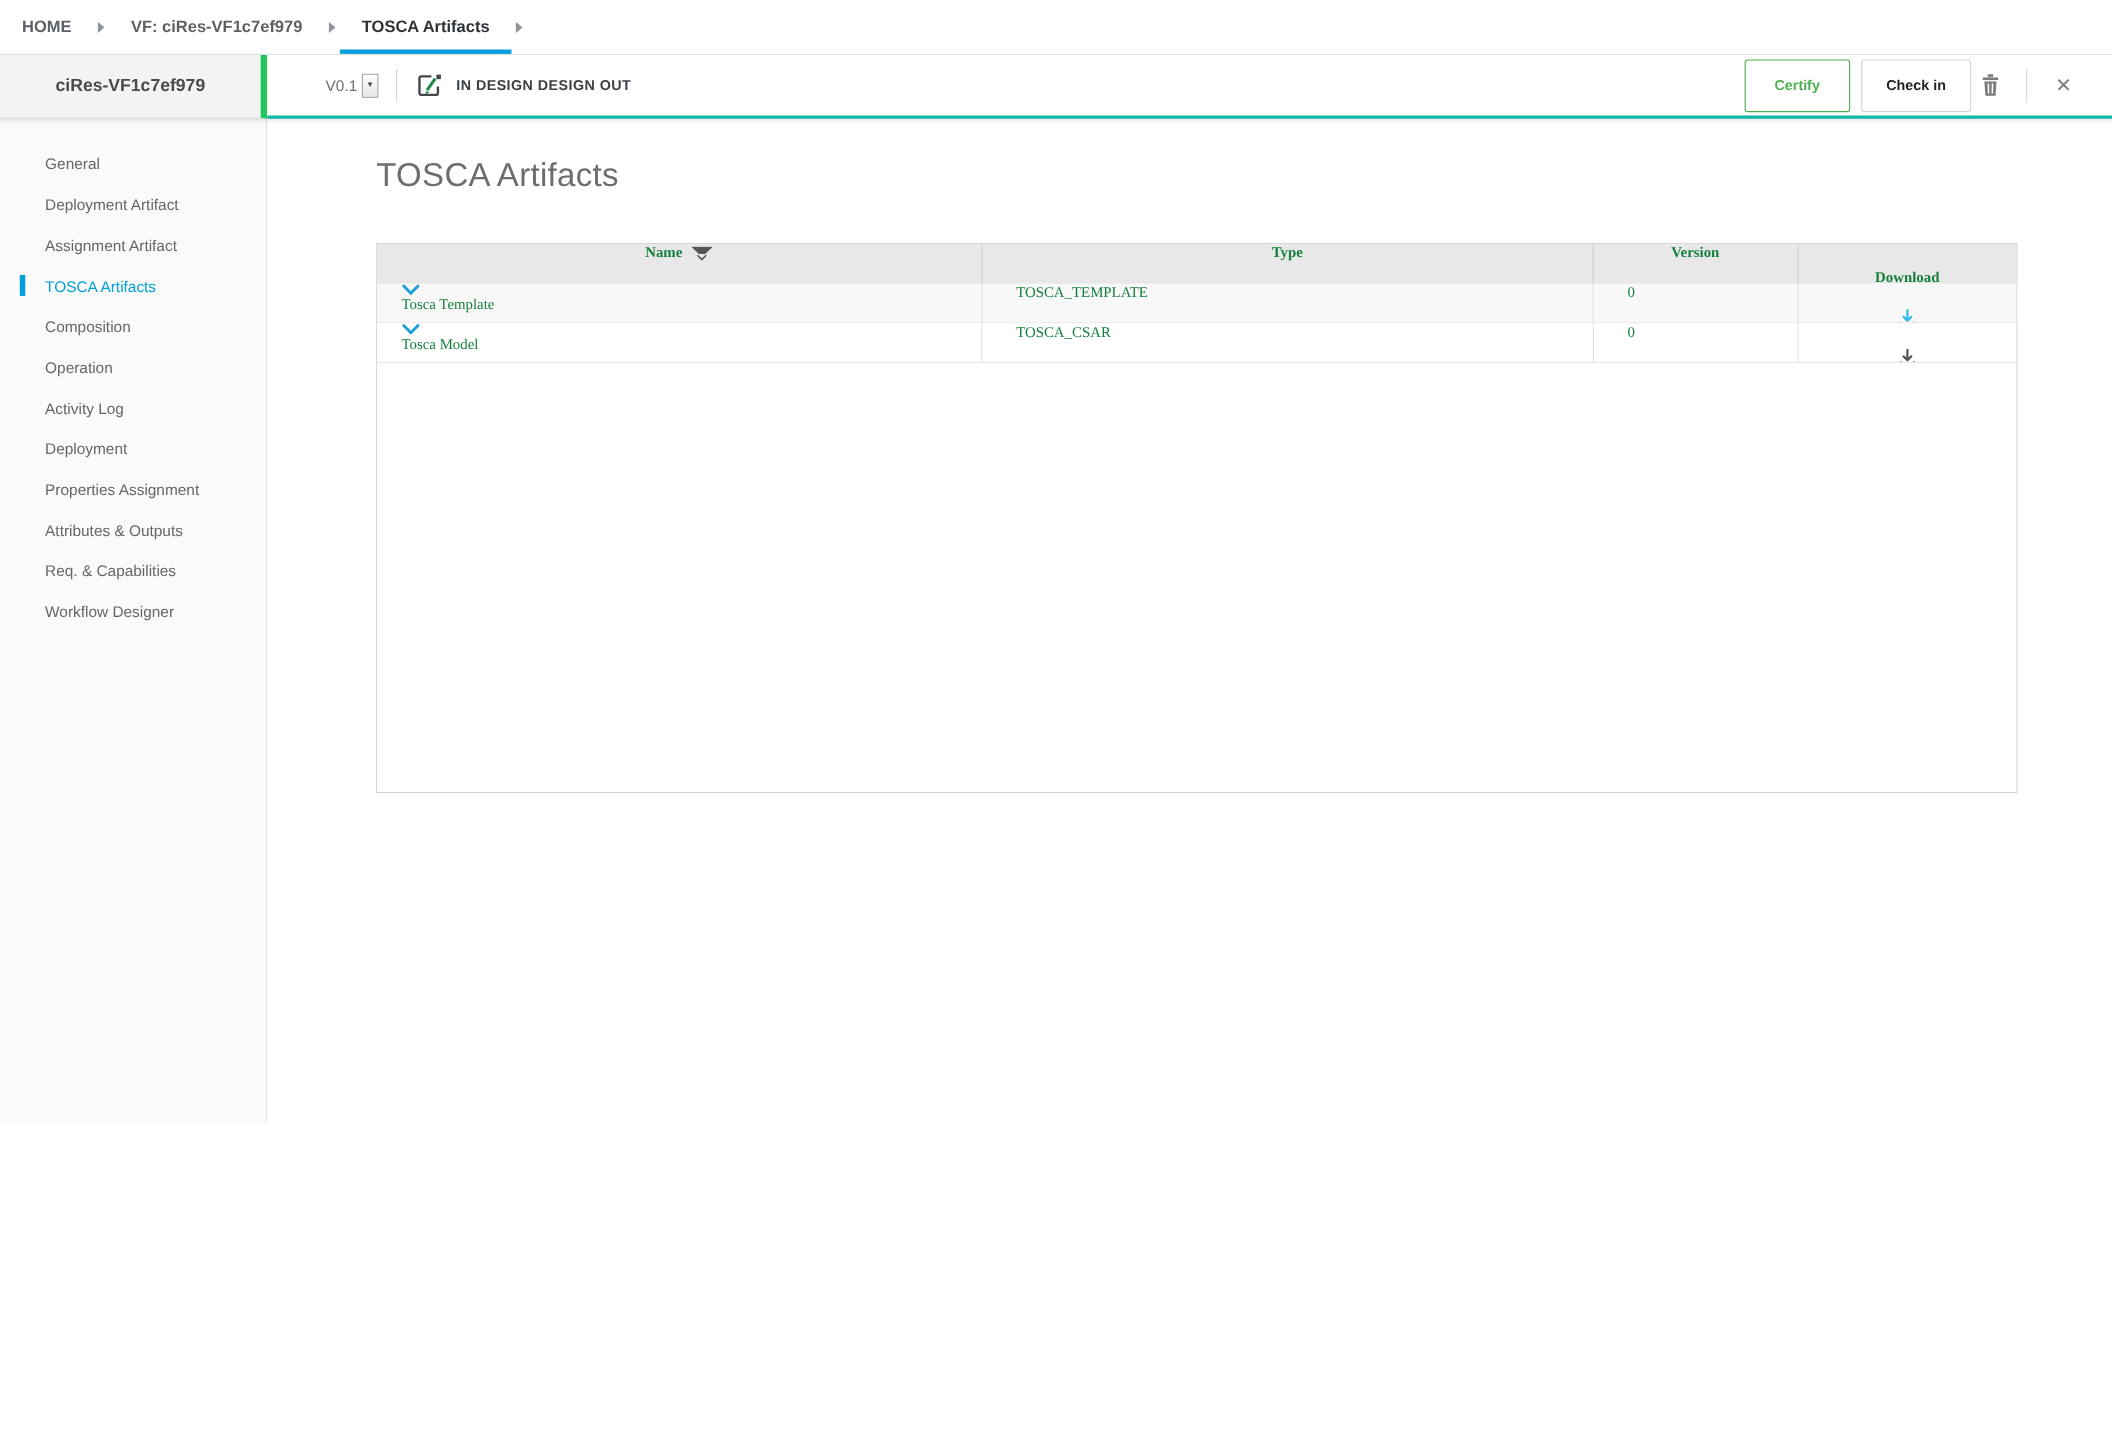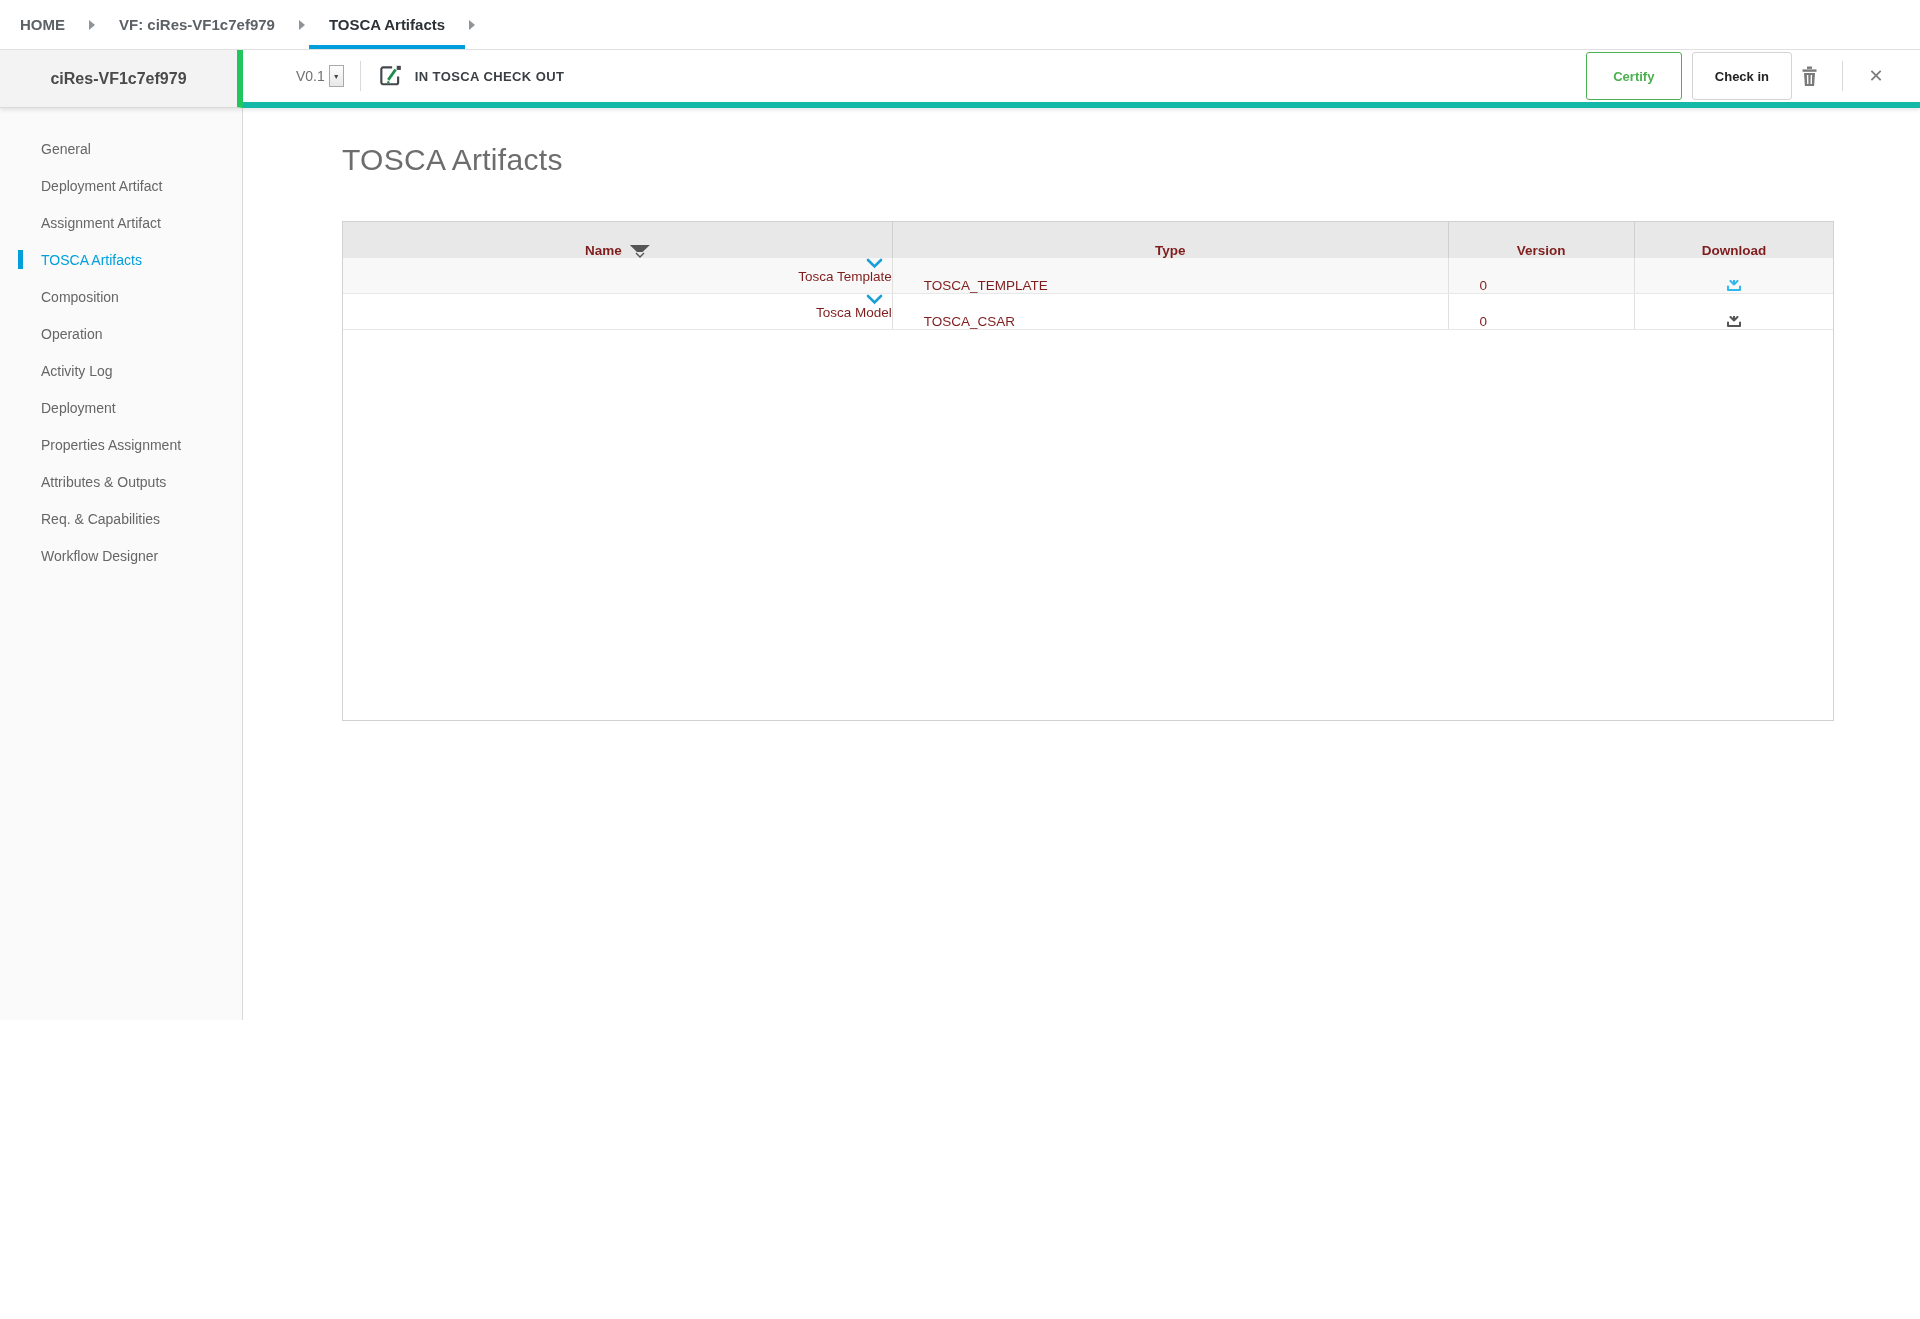--- a/index.html
+++ b/index.html
@@ -21,21 +21,21 @@
   .crumb-arrow { width:0; height:0; border-left:6px solid #8f9499;
                  border-top:5px solid transparent; border-bottom:5px solid transparent;
                  margin:0 4px; align-self:center; }
 
   
   .bar2 { height:58px; display:flex; align-items:stretch; position:relative; z-index:2;
           box-shadow:0 2px 4px rgba(0,0,0,0.10); }
   .panel-title { width:243px; background:#f3f3f3; border-right:6px solid #22c55e;
                  border-bottom:1px solid #d9d9d9; display:flex; align-items:center;
                  justify-content:center; font-size:16px; font-weight:bold; color:#4a4a4a; }
-  .toolbar { flex:1; background:#fff; border-bottom:6px solid #14b8a6;
+  .toolbar { flex:1; background:#fff; border-bottom:3px solid #14b8a6;
              display:flex; align-items:center; padding:0 27px 0 53px; }
   .version-label { font-size:14px; color:#707070; }
   .version-spinner { width:15px; height:22px; margin-left:4px; border:1px solid #a9a9a9;
                      background:linear-gradient(#fdfdfd,#e8e8e8); display:flex; align-items:center;
                      justify-content:center; font-size:7px; color:#444; cursor:pointer; }
   .tb-divider { width:1px; height:30px; background:#d9d9d9; margin:0 16px; }
   .status-label { font-size:13px; font-weight:bold; color:#3a3f44;
                   letter-spacing:0.4px; margin-left:12px; }
   .tb-spacer { margin-left:auto; }
   .btn { height:48px; padding:0 22px; background:#fff; font-size:13px; font-weight:600;
@@ -58,22 +58,22 @@
                 background:#009fdb; }
 
   .main { flex:1; background:#fff; padding:35px 0 0 99px; }
   .page-title { font-size:30px; font-weight:300; color:#6d6d6d; letter-spacing:0.3px; }
 
   
   .tosca-table { margin-top:44px; width:1492px; height:500px; border:1px solid #d2d2d2;
                  display:flex; flex-direction:column; background:#fff; }
   .t-row { display:flex; align-items:stretch; height:36px; flex:0 0 36px; }
   .t-head { background:#e8e8e8; font-weight:bold; color:#5a5a5a; font-size:13.5px; }
-  .t-cell { display:flex; align-items:flex-end; font-size:13.5px; color:#7f1d1d;
-            border-right:1px solid #e0e0e0; overflow:hidden; }
+  .t-cell { display:flex; align-items:flex-start; font-size:13.5px; color:#15803d;
+            border-right:1px solid #e0e0e0; overflow:hidden;font-family:Liberation Serif, serif; }
   .t-cell:last-child { border-right:none;margin-top:22px; }
   .t-head .t-cell { justify-content:center; border-right:1px solid #cfcfcf; }
   .t-head .t-cell:last-child { border-right:none; }
   .col-name    { width:36.9%; }
   .col-type    { width:37.3%; }
   .col-version { width:12.5%; }
   .col-download{ width:13.3%; justify-content:center; }
   .data-row .col-name { padding-left:22px;flex-direction:column; }
   .data-row .col-type, .data-row .col-version { padding-left:31px; }
   .data-row { border-bottom:1px solid #e8e8e8; cursor:default; }
@@ -108,21 +108,21 @@
   <div class="toolbar">
     <span class="version-label">V0.1</span>
     <span class="version-spinner">▼</span>
     <span class="tb-divider"></span>
     <svg width="26" height="26" viewBox="0 0 24 24">
       <path d="M19.5 12.5 v5.5 a1.6 1.6 0 0 1 -1.6 1.6 h-12.3 a1.6 1.6 0 0 1 -1.6 -1.6 v-12.3 a1.6 1.6 0 0 1 1.6 -1.6 h8.4" stroke="#44484c" stroke-width="2" fill="none"></path>
       <rect x="18.2" y="2.6" width="3.8" height="3.8" fill="#44484c"></rect>
       <line x1="17.2" y1="6" x2="10.4" y2="15.6" stroke="#1f8a4c" stroke-width="2.6"></line>
       <path d="M10 16.2 L8.9 19.6 L12.1 17.7 Z" fill="#1f8a4c"></path>
     </svg>
-    <span class="status-label">IN TOSCA CHECK OUT</span>
+    <span class="status-label">IN DESIGN DESIGN OUT</span>
     <span class="tb-spacer"></span>
     <button class="btn btn-certify">Certify</button>
     <button class="btn btn-checkin">Check in</button>
     <div class="icon-btn">
       <svg width="19" height="21" viewBox="0 0 19 21">
         <rect x="7" y="0.5" width="5" height="2.4" fill="#7a7a7a"></rect>
         <rect x="2.5" y="3.4" width="14" height="2.4" fill="#7a7a7a"></rect>
         <path d="M4 7 h11 l-0.9 13 h-9.2 Z" fill="#7a7a7a"></path>
         <line x1="7.6" y1="9" x2="7.8" y2="18" stroke="#fff" stroke-width="1.4"></line>
         <line x1="11.4" y1="9" x2="11.2" y2="18" stroke="#fff" stroke-width="1.4"></line>

